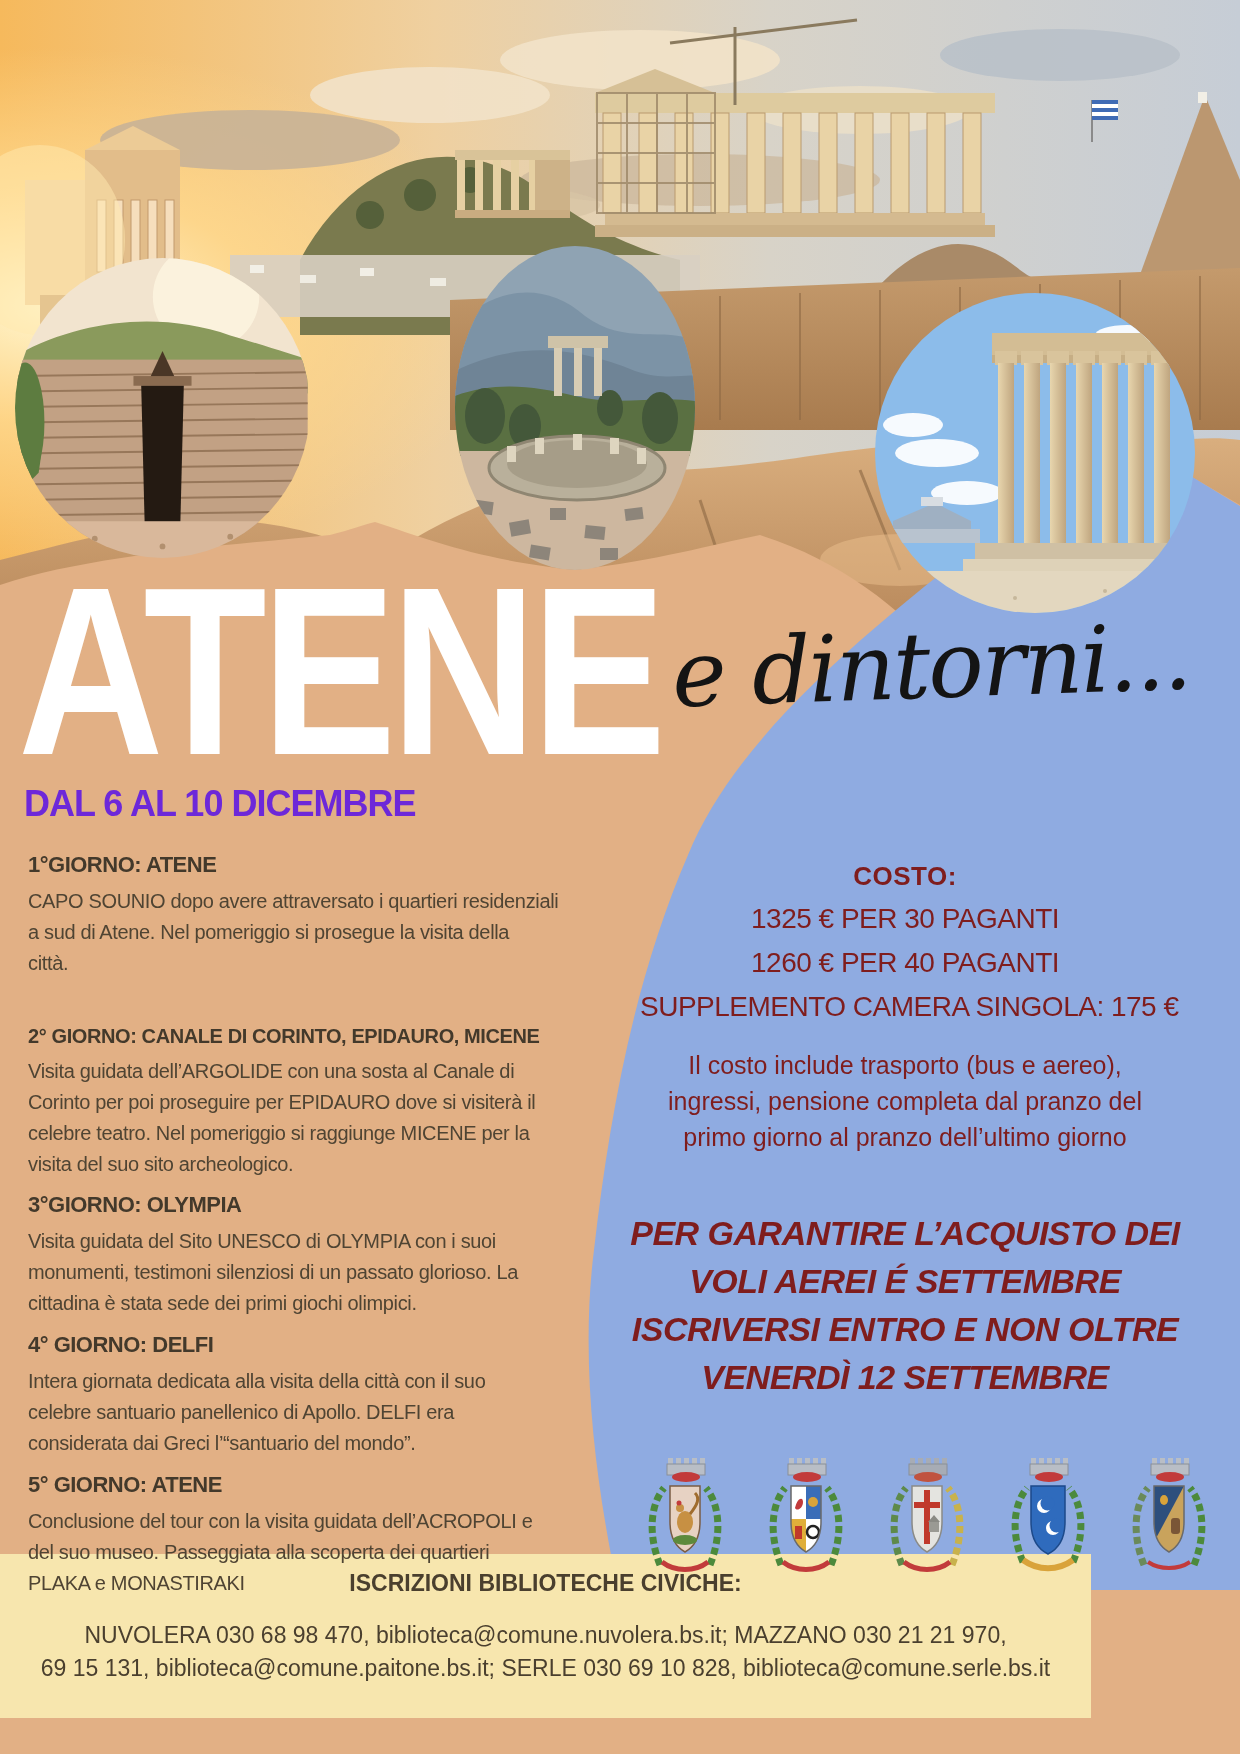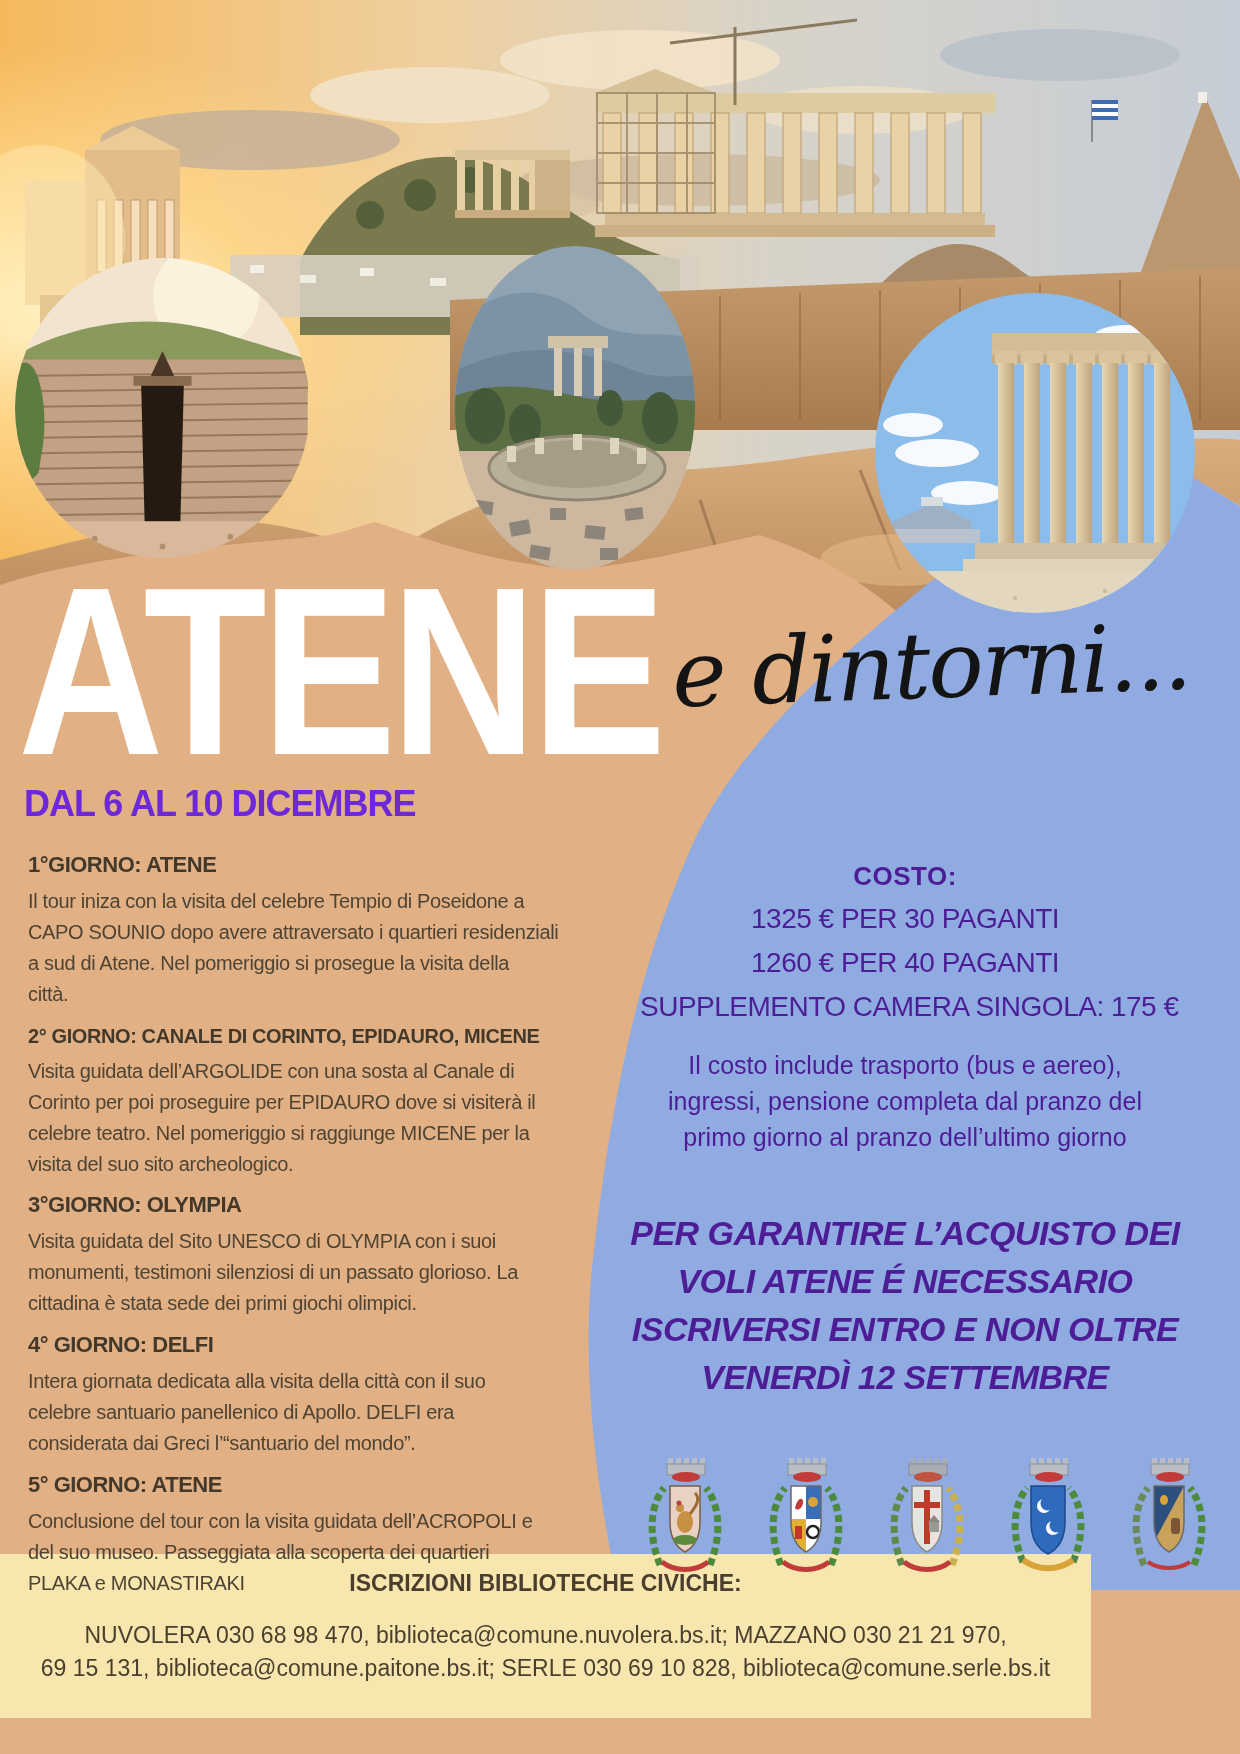--- a/index.html
+++ b/index.html
@@ -24,21 +24,21 @@
       font-family:"DejaVu Serif",serif;font-style:italic;font-size:92px;
       transform:rotate(-2deg);white-space:nowrap;letter-spacing:-2px;}
 
   
   .day{left:28px;width:600px;color:#4f4433;}
   .day h3{margin:0 0 8px 0;font-size:22px;letter-spacing:-.5px;color:#43392b;}
   .day .lines div{font-size:20px;letter-spacing:-.35px;line-height:31px;white-space:nowrap;}
   #day-2 h3{font-size:20px;letter-spacing:-.4px;}
 
   
-  .blue-txt{color:#4c1d95;text-align:center;}
+  .blue-txt{color:#7f1d1d;text-align:center;}
   #costo-label{left:640px;top:861px;width:530px;font-size:26px;font-weight:bold;letter-spacing:.5px;}
   #price-lines{left:640px;top:897px;width:530px;font-size:28px;letter-spacing:-.5px;}
   #price-lines div{line-height:44px;white-space:nowrap;}
   #include-lines{left:640px;top:1047px;width:530px;font-size:25px;}
   #include-lines div{line-height:36px;white-space:nowrap;}
   #deadline-lines{left:625px;top:1209px;width:560px;font-size:34px;font-weight:bold;letter-spacing:-.5px;font-style:italic;}
   #deadline-lines div{line-height:48px;white-space:nowrap;}
 
   
   #crest-row{left:640px;top:1450px;width:574px;display:flex;gap:31px;z-index:3;}
@@ -345,21 +345,20 @@
     </svg>
   </div>
 
   <div class="abs txt" id="main-title">ATENE</div>
   <div class="abs txt" id="script-title">e dintorni...</div>
   <div class="abs txt" id="date-line">DAL 6 AL 10 DICEMBRE</div>
 
   <div class="abs txt day" style="top:852px">
     <h3>1°GIORNO: ATENE</h3>
     <div class="lines">
-        <div>Il tour iniza con la visita del celebre Tempio di Poseidone a</div>
         <div>CAPO SOUNIO dopo avere attraversato i quartieri residenziali</div>
         <div>a sud di Atene. Nel pomeriggio si prosegue la visita della</div>
         <div>città.</div>
       </div>
   </div>
   <div class="abs txt day" id="day-2" style="top:1025px">
     <h3>2° GIORNO: CANALE DI CORINTO, EPIDAURO, MICENE</h3>
     <div class="lines">
         <div>Visita guidata dell’ARGOLIDE con una sosta al Canale di</div>
         <div>Corinto per poi proseguire per EPIDAURO dove si visiterà il</div>
@@ -398,21 +397,21 @@
       <div>1260 € PER 40 PAGANTI</div>
       <div>SUPPLEMENTO CAMERA SINGOLA: 175 €</div>
     </div>
   <div class="abs txt blue-txt" id="include-lines">
       <div>Il costo include trasporto (bus e aereo),</div>
       <div>ingressi, pensione completa dal pranzo del</div>
       <div>primo giorno al pranzo dell’ultimo giorno</div>
     </div>
   <div class="abs txt blue-txt" id="deadline-lines">
       <div>PER GARANTIRE L’ACQUISTO DEI</div>
-      <div>VOLI ATENE É NECESSARIO</div>
+      <div>VOLI AEREI É SETTEMBRE</div>
       <div>ISCRIVERSI ENTRO E NON OLTRE</div>
       <div>VENERDÌ 12 SETTEMBRE</div>
     </div>
 
   <div class="abs" id="crest-row">
     <div class="crest">
       <svg viewBox="0 0 90 125" width="90" height="125">
         <g>
             <rect x="28" y="8" width="5" height="7" fill="#b9bec6"></rect>
             <rect x="36" y="8" width="5" height="7" fill="#b9bec6"></rect>

